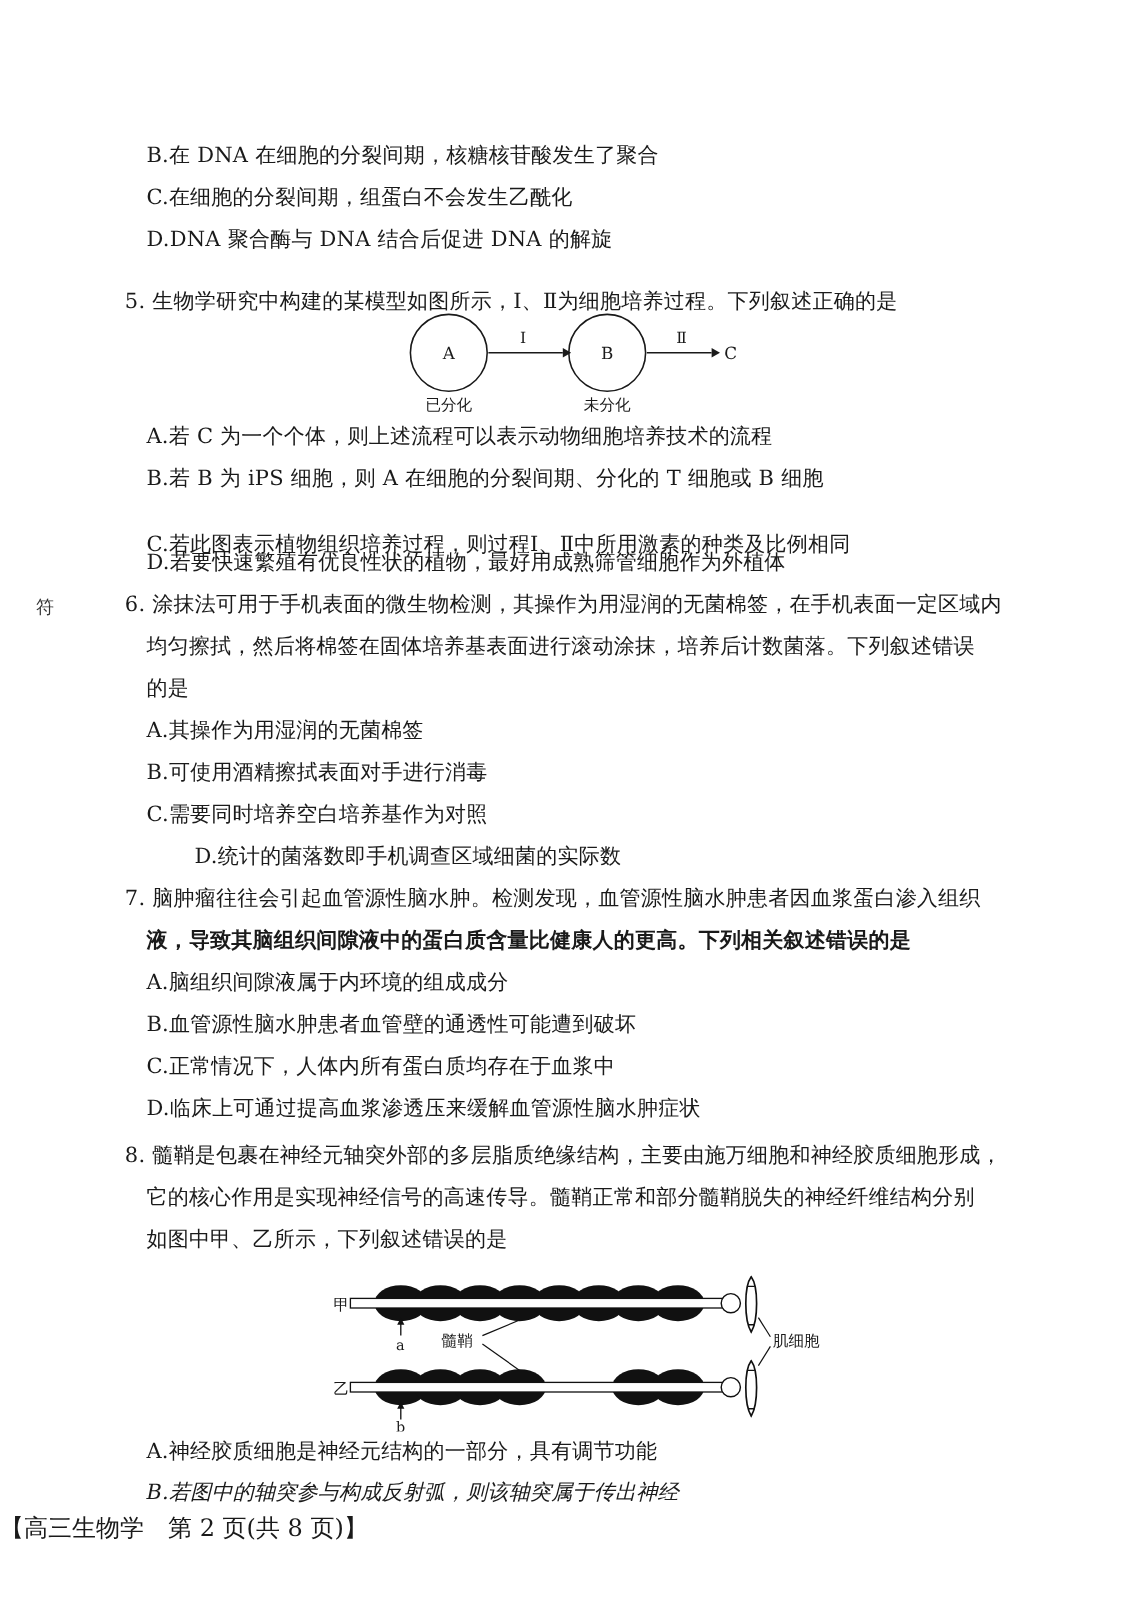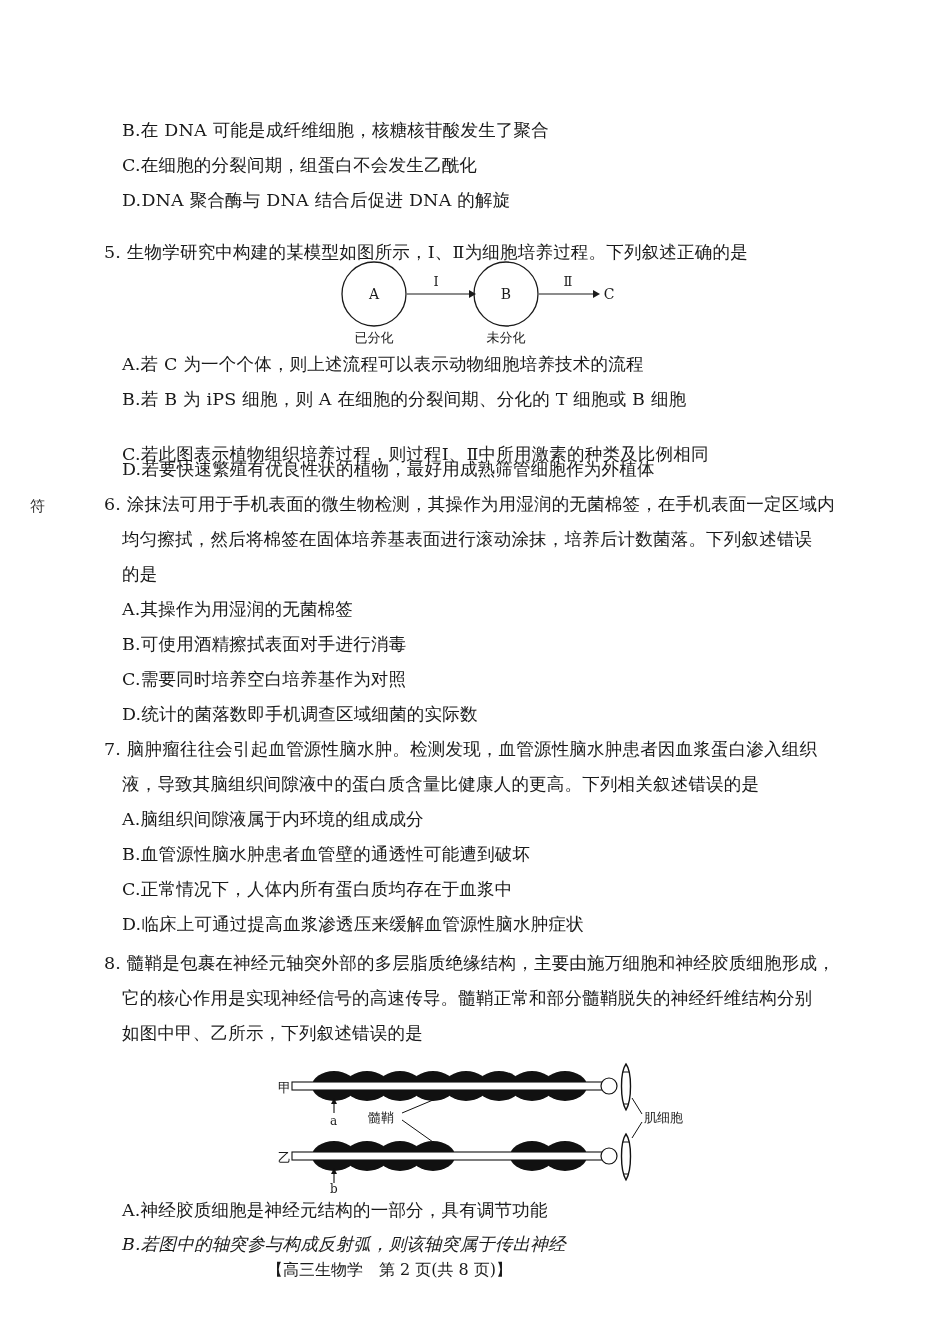--- a/index.html
+++ b/index.html
@@ -3,28 +3,28 @@
 <meta charset="utf-8">
 <style>
   html, body { margin: 0; padding: 0; background: #ffffff; }
   body { width: 950px; height: 1343px; position: relative; overflow: hidden;
          font-family: "DejaVu Serif", "Liberation Serif", serif; color: #1a1a1a; }
   .line { position: absolute; font-size: 17.5px; line-height: 24px; white-space: nowrap; letter-spacing: 0.2px; }
   .opt { left: 122px; }
   .q { left: 104px; }
   .cont { left: 122px; }
   .side { position: absolute; left: 30px; top: 497px; font-size: 15px; color: #333; }
-  .footer { position: absolute; left: 0; width: 779px; top: 1260px; text-align: center; font-size: 16px; }
+  .footer { position: absolute; left: 0; width: 779px; top: 1260px; font-size: 20px; }
   svg text { font-family: "DejaVu Serif", "Liberation Serif", serif; fill: #1a1a1a; }
 </style>
 </head>
 <body>
 
 <div class="line opt" style="top:118px;">
-  <span>B.</span><span>在 DNA 可能是成纤维细胞，核糖核苷酸发生了聚合</span>
+  <span>B.</span><span>在 DNA 在细胞的分裂间期，核糖核苷酸发生了聚合</span>
 </div>
 <div class="line opt" style="top:153px;">
   <span>C.</span><span>在细胞的分裂间期，组蛋白不会发生乙酰化</span>
 </div>
 <div class="line opt" style="top:188px;">
   <span>D.</span><span>DNA 聚合酶与 DNA 结合后促进 DNA 的解旋</span>
 </div>
 
 <div class="line q" style="top:224px;margin-top:16px;">5. 生物学研究中构建的某模型如图所示，Ⅰ、Ⅱ为细胞培养过程。下列叙述正确的是</div>
 
@@ -65,26 +65,26 @@
 
 <div class="line opt" style="top:597px;">
   <span>A.</span><span>其操作为用湿润的无菌棉签</span>
 </div>
 <div class="line opt" style="top:632px;">
   <span>B.</span><span>可使用酒精擦拭表面对手进行消毒</span>
 </div>
 <div class="line opt" style="top:667px;">
   <span>C.</span><span>需要同时培养空白培养基作为对照</span>
 </div>
-<div class="line opt" style="top:702px;">
+<div class="line opt" style="top:702px;margin-left:40px;">
   <span>D.</span><span>统计的菌落数即手机调查区域细菌的实际数</span>
 </div>
 
 <div class="line q" style="top:737px;">7. 脑肿瘤往往会引起血管源性脑水肿。检测发现，血管源性脑水肿患者因血浆蛋白渗入组织</div>
-<div class="line cont" style="top:772px;">液，导致其脑组织间隙液中的蛋白质含量比健康人的更高。下列相关叙述错误的是</div>
+<div class="line cont" style="top:772px;font-weight:bold;">液，导致其脑组织间隙液中的蛋白质含量比健康人的更高。下列相关叙述错误的是</div>
 
 <div class="line opt" style="top:807px;">
   <span>A.</span><span>脑组织间隙液属于内环境的组成成分</span>
 </div>
 <div class="line opt" style="top:842px;">
   <span>B.</span><span>血管源性脑水肿患者血管壁的通透性可能遭到破坏</span>
 </div>
 <div class="line opt" style="top:877px;">
   <span>C.</span><span>正常情况下，人体内所有蛋白质均存在于血浆中</span>
 </div>

